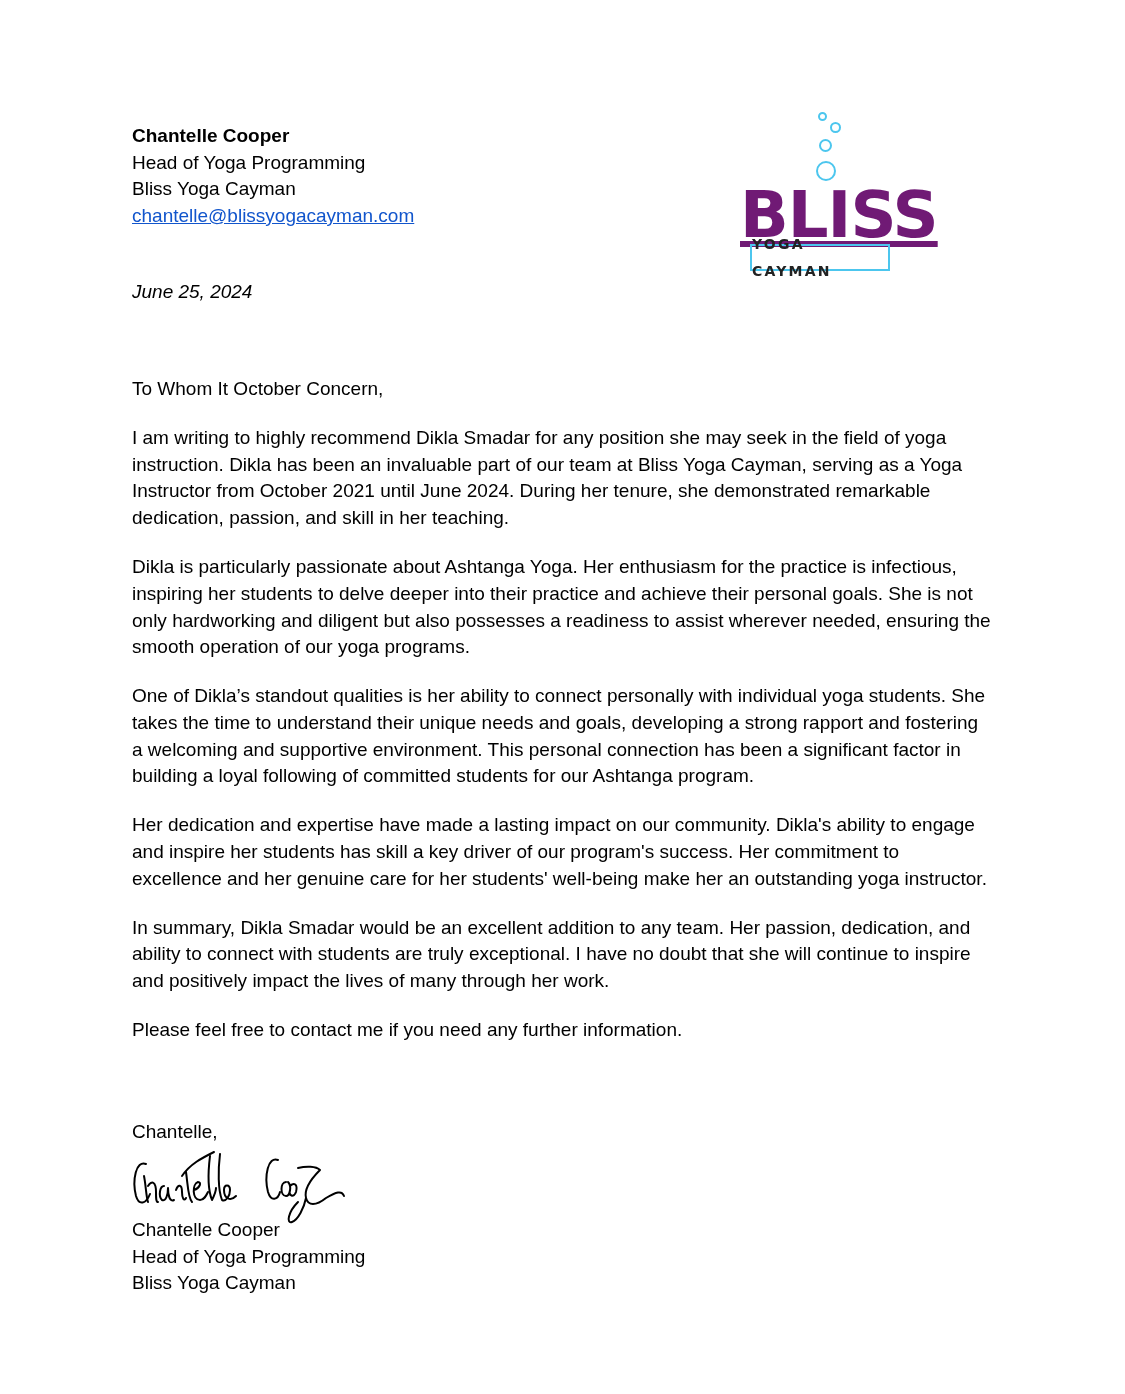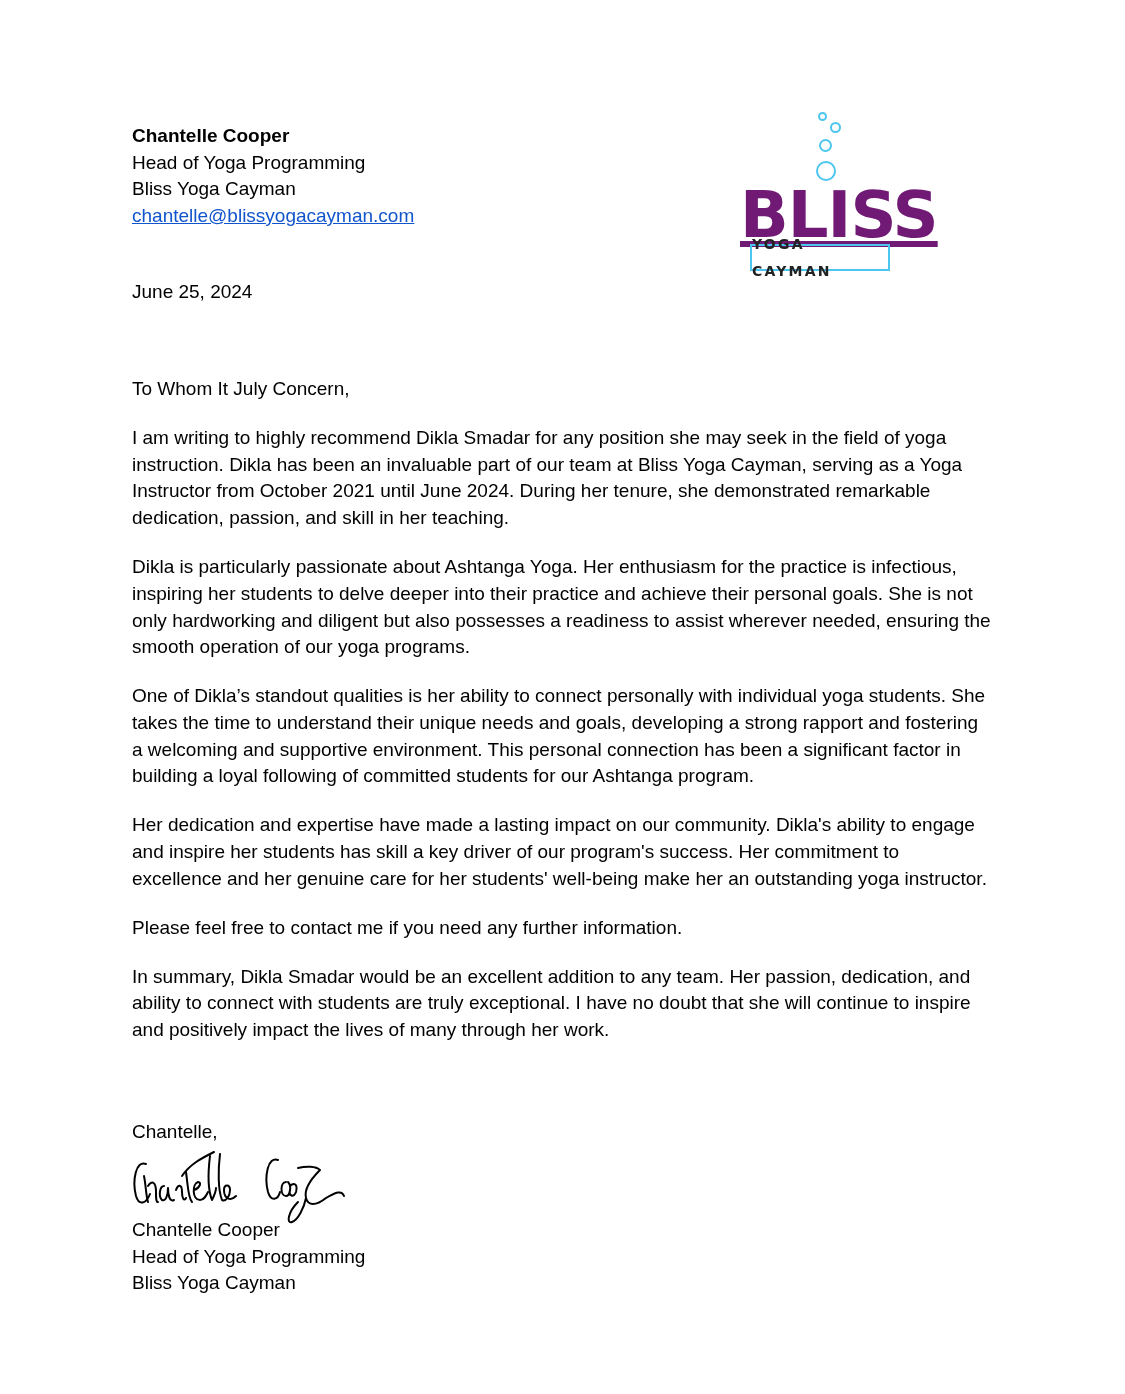--- a/index.html
+++ b/index.html
@@ -5,21 +5,21 @@
     html, body { margin: 0; padding: 0; background: #ffffff; }
     body {
       width: 1125px; height: 1394px; position: relative; overflow: hidden;
       font-family: "Liberation Sans", sans-serif; color: #000000;
       font-size: 19px; line-height: 26.7px;
     }
     .sender { position: absolute; left: 132px; top: 123px; }
     .sender div { white-space: nowrap; }
     .sender .name { font-weight: bold; }
     .sender a { color: #1155cc; text-decoration: underline; }
-    .date { position: absolute; left: 132px; top: 279px; }
+    .date { position: absolute; left: 132px; top: 279px; font-style: italic; }
     .logo { position: absolute; left: 740px; top: 110px; width: 175px; height: 165px; }
     .logo .bubble { position: absolute; border: 2px solid #4cc6ee; border-radius: 50%; box-sizing: border-box; }
     .logo .bliss {
       position: absolute; left: 0; top: 73px; width: 175px; text-align: center;
       font-family: "DejaVu Sans", sans-serif; font-weight: bold; font-size: 64px;
       line-height: 64px; color: #701a75; letter-spacing: -1px; text-decoration: underline;
     }
     .logo .subbox {
       position: absolute; left: 2px; top: 134px; width: 140px; height: 27px;
       border: 2px solid #4cc6ee; box-sizing: border-box;
@@ -51,27 +51,27 @@
     <span class="bubble" style="left:79px;top:29px;width:13px;height:13px;"></span>
     <span class="bubble" style="left:76px;top:51px;width:20px;height:20px;"></span>
   </div>
   <div class="bliss">BLISS</div>
   <div class="subbox">YOGA CAYMAN</div>
 </div>
 
 <div class="date">June 25, 2024</div>
 
 <div class="body-text">
-  <p>To Whom It July Concern,</p>
+  <p>To Whom It October Concern,</p>
   <p>I am writing to highly recommend Dikla Smadar for any position she may seek in the field of yoga instruction. Dikla has been an invaluable part of our team at Bliss Yoga Cayman, serving as a Yoga Instructor from October 2021 until June 2024. During her tenure, she demonstrated remarkable dedication, passion, and skill in her teaching.</p>
   <p>Dikla is particularly passionate about Ashtanga Yoga. Her enthusiasm for the practice is infectious, inspiring her students to delve deeper into their practice and achieve their personal goals. She is not only hardworking and diligent but also possesses a readiness to assist wherever needed, ensuring the smooth operation of our yoga programs.</p>
   <p>One of Dikla’s standout qualities is her ability to connect personally with individual yoga students. She takes the time to understand their unique needs and goals, developing a strong rapport and fostering a welcoming and supportive environment. This personal connection has been a significant factor in building a loyal following of committed students for our Ashtanga program.</p>
   <p>Her dedication and expertise have made a lasting impact on our community. Dikla's ability to engage and inspire her students has skill a key driver of our program's success. Her commitment to excellence and her genuine care for her students' well-being make her an outstanding yoga instructor.</p>
+  <p>In summary, Dikla Smadar would be an excellent addition to any team. Her passion, dedication, and ability to connect with students are truly exceptional. I have no doubt that she will continue to inspire and positively impact the lives of many through her work.</p>
   <p>Please feel free to contact me if you need any further information.</p>
-  <p>In summary, Dikla Smadar would be an excellent addition to any team. Her passion, dedication, and ability to connect with students are truly exceptional. I have no doubt that she will continue to inspire and positively impact the lives of many through her work.</p>
 </div>
 
 <div class="closing">Chantelle,</div>
 
 <svg class="signature" viewBox="0 0 220 80" fill="none" stroke="#000" stroke-width="2" stroke-linecap="round" stroke-linejoin="round">
   <path d="M16 18 C6 14 2 34 6 50 C9 60 16 58 20 48"></path>
   <path d="M14 30 C16 40 16 50 18 56 M18 40 C22 34 26 36 26 46 C26 52 26 56 28 56"></path>
   <path d="M34 40 C30 40 28 50 32 54 C36 56 38 48 38 42 C38 50 40 56 44 54"></path>
   <path d="M46 44 C48 38 52 38 52 46 C52 52 54 56 56 52"></path>
   <path d="M56 26 C58 40 58 52 62 56 M52 30 C60 18 72 12 84 6"></path>

